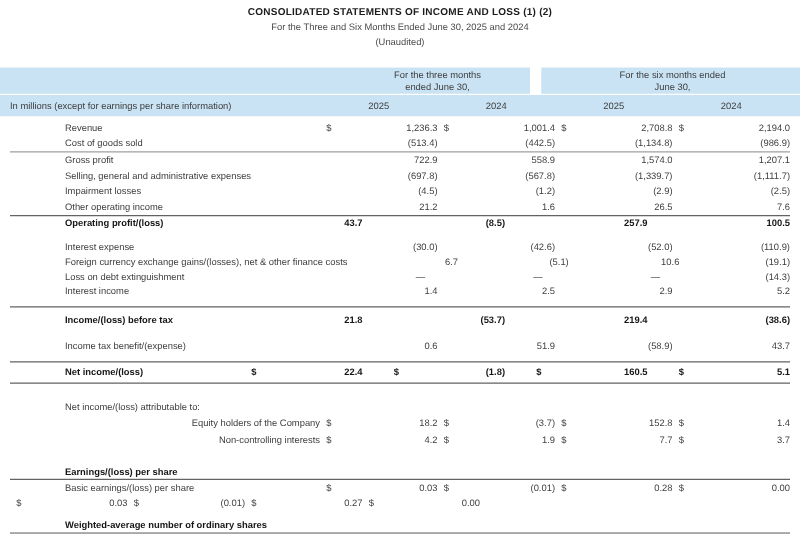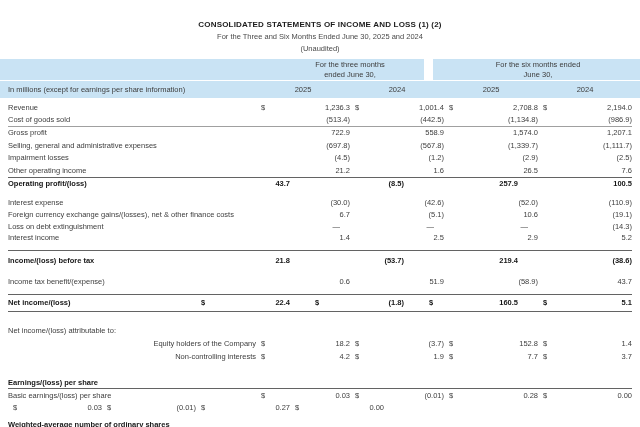--- a/index.html
+++ b/index.html
@@ -3,26 +3,26 @@
 <meta charset="utf-8">
 <style>
   * { margin:0; padding:0; box-sizing:border-box; }
   html,body { background:#fff; }
   body {
     width:640px; height:427px; overflow:hidden; position:relative;
     font-family:"Liberation Sans", sans-serif;
     color:#3d3d3d;
     -webkit-font-smoothing:antialiased;
   }
-  .titles { text-align:center; padding-top:20px; }
+  .titles { text-align:center; padding-top:5px; }
   .title  { font-size:8px; font-weight:bold; color:#1c1c1c; letter-spacing:.2px; }
   .sub    { font-size:7.5px; color:#4a4a4a; margin-top:3px; }
 
   
-  .hdr { position:relative; width:568px; height:39px; margin-top:6px; }
+  .hdr { position:relative; width:568px; height:39px; margin-top:16px; }
   .blue { background:#c9e3f4; }
   .bandA-left  { position:absolute; left:0;   top:0; width:424px; height:21px; }
   .bandA-right { position:absolute; left:433px; top:0; width:207px; height:21px; }
   .bandB { position:absolute; left:0; top:22px; width:640px; height:17px;
            display:flex; align-items:center; padding:0 8px; }
   .grp-head { position:absolute; top:1px; text-align:center; font-size:7.5px; line-height:9.5px; color:#3d3d3d; }
   .grp-head.g1 { left:256px; width:188px; }
   .grp-head.g2 { left:444px; width:188px; }
   .note { flex:1; font-size:7.5px; color:#3d3d3d; white-space:nowrap; }
   .yr { width:94px; text-align:center; font-size:7.5px; }
@@ -32,21 +32,21 @@
   .row { display:flex; align-items:center; margin:0 8px; font-size:7.5px; }
   .sz-n  { min-height:12.6px; }
   .sz-c  { min-height:11.6px; }
   .sz-t1 { min-height:20px; }
   .sz-t2 { min-height:24px; }
   .sz-t3 { min-height:18px; }
   .row.bold { font-weight:bold; color:#161616; }
   .bt-light { border-top:1px solid #a0a0a0; }
   .bt-med   { border-top:1px solid #636363;gap:20px; }
   .bb-med   { border-bottom:1px solid #636363; }
-  .lbl { flex:1; white-space:nowrap; overflow:visible; }
+  .lbl { flex:1; white-space:nowrap; overflow:visible;margin-left:44px; }
   .lbl.ind { padding-left:14px;text-align:right; }
   .grp { display:flex; width:94px; }
   .dol { width:14px; padding-left:5px; text-align:left; }
   .val { flex:1; text-align:right; white-space:nowrap; }
   .val.dash { padding-right:10px; }
   .spacer { width:100%; }
 </style>
 </head>
 <body>
 

